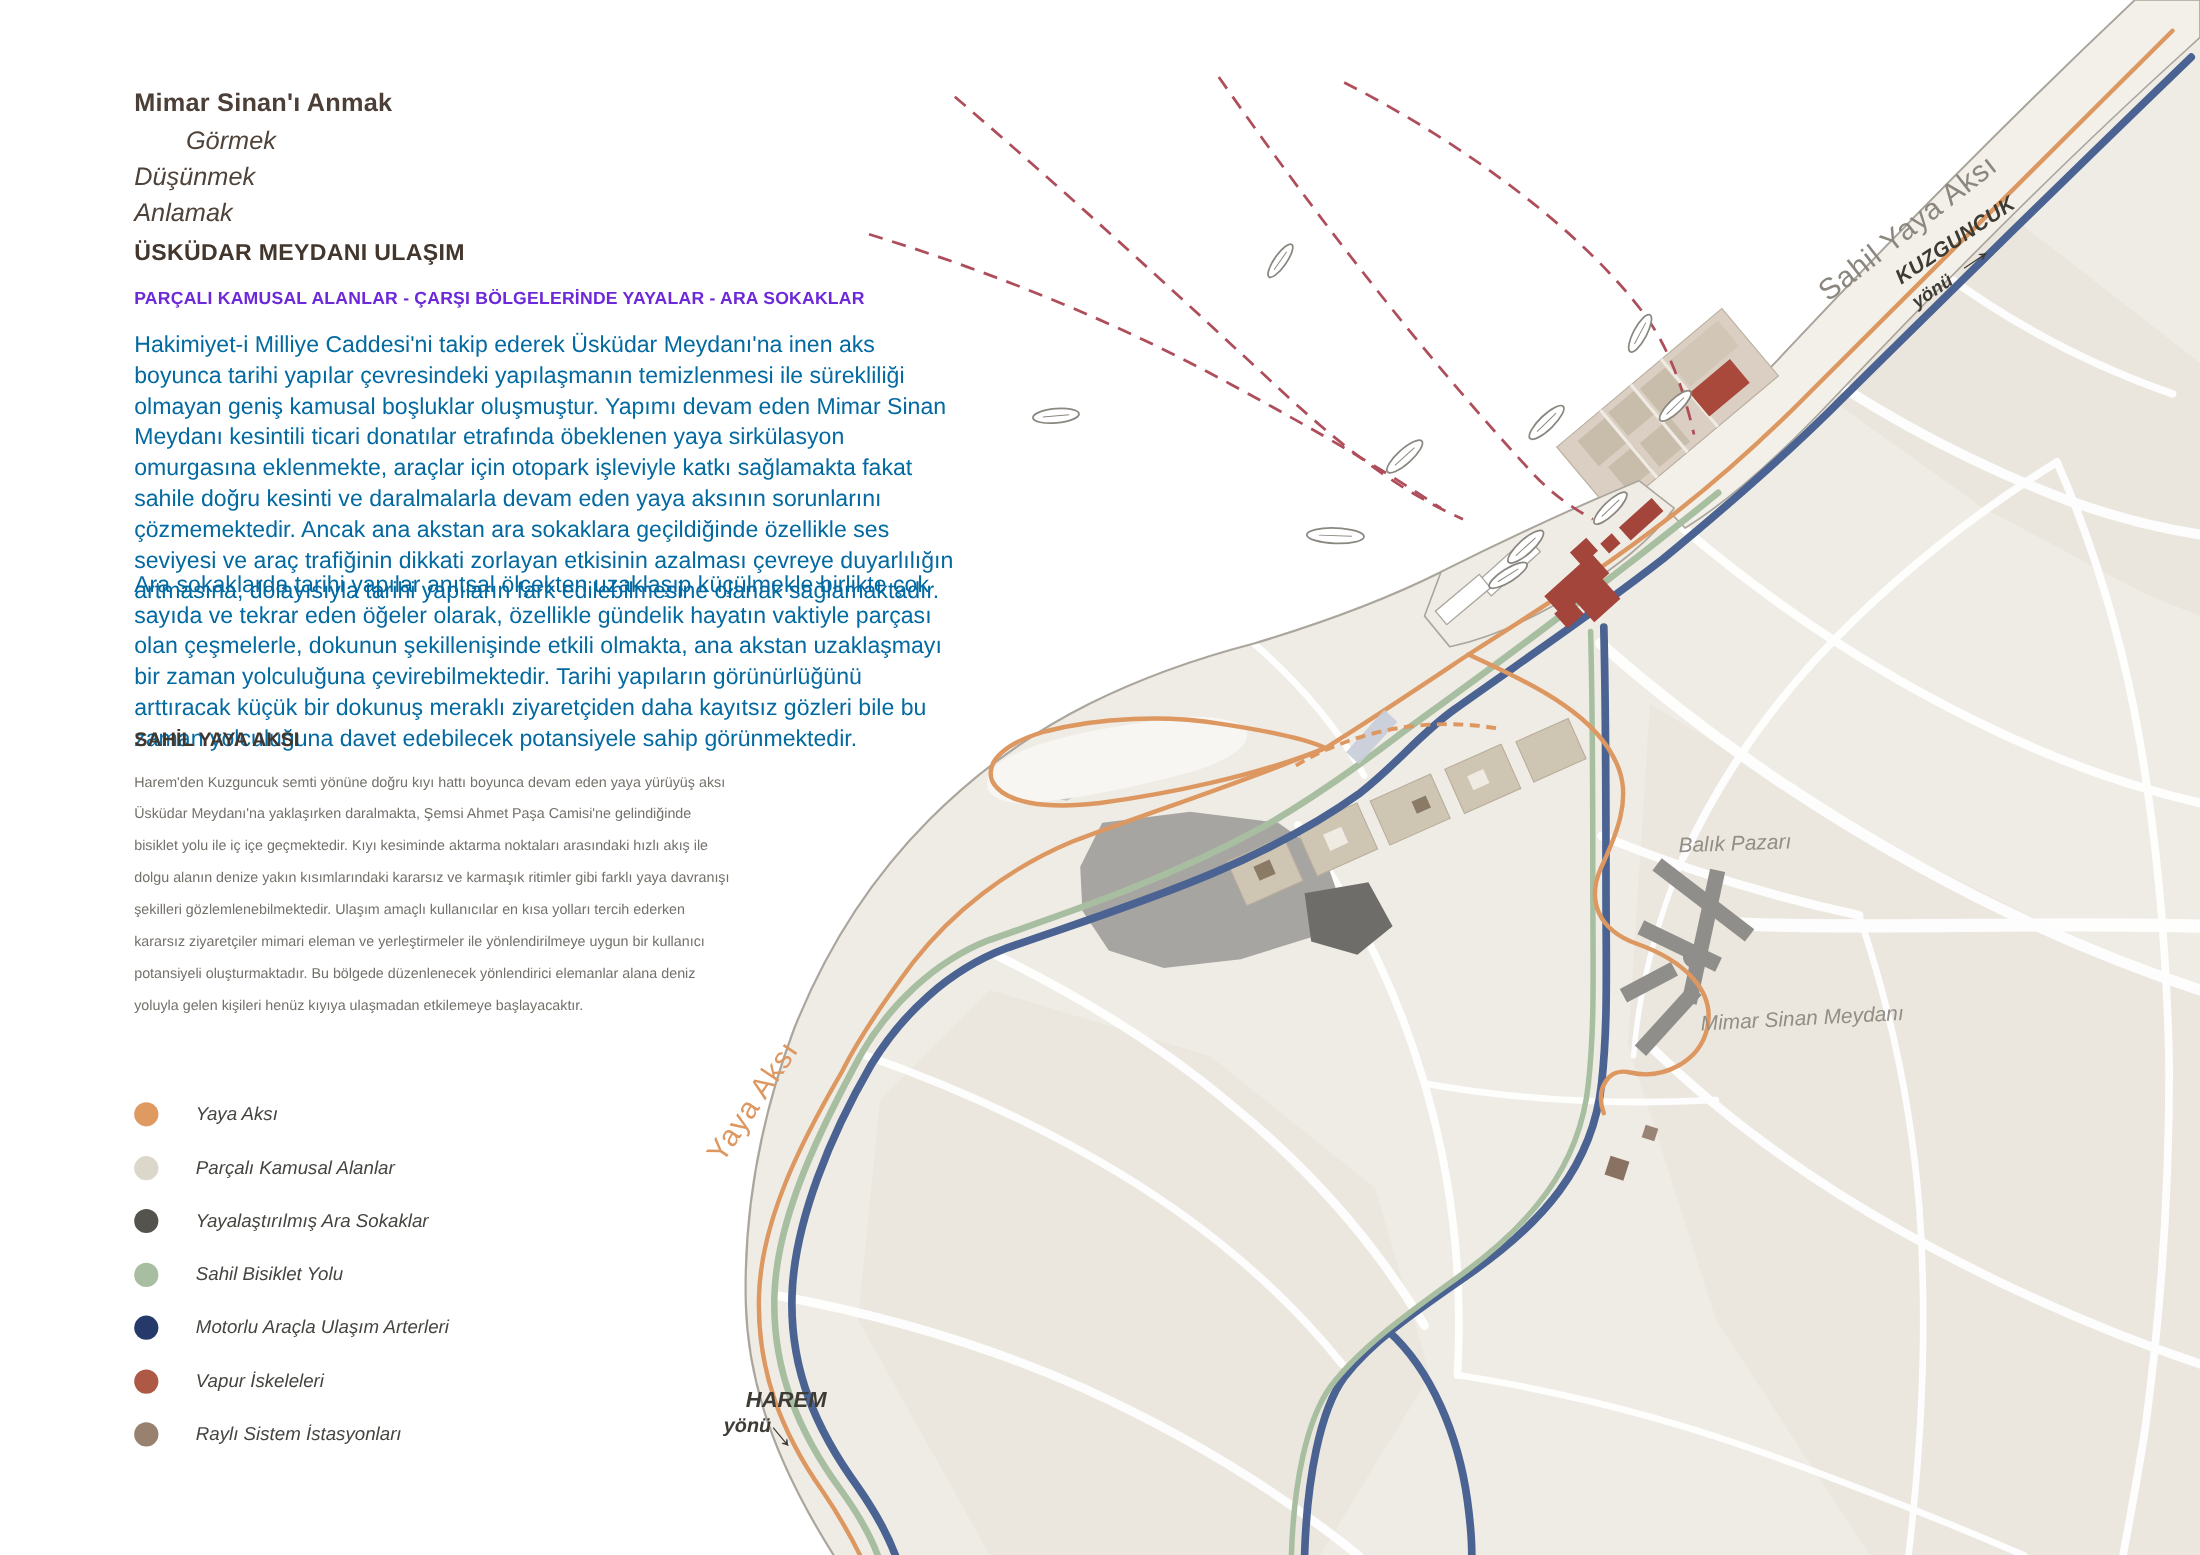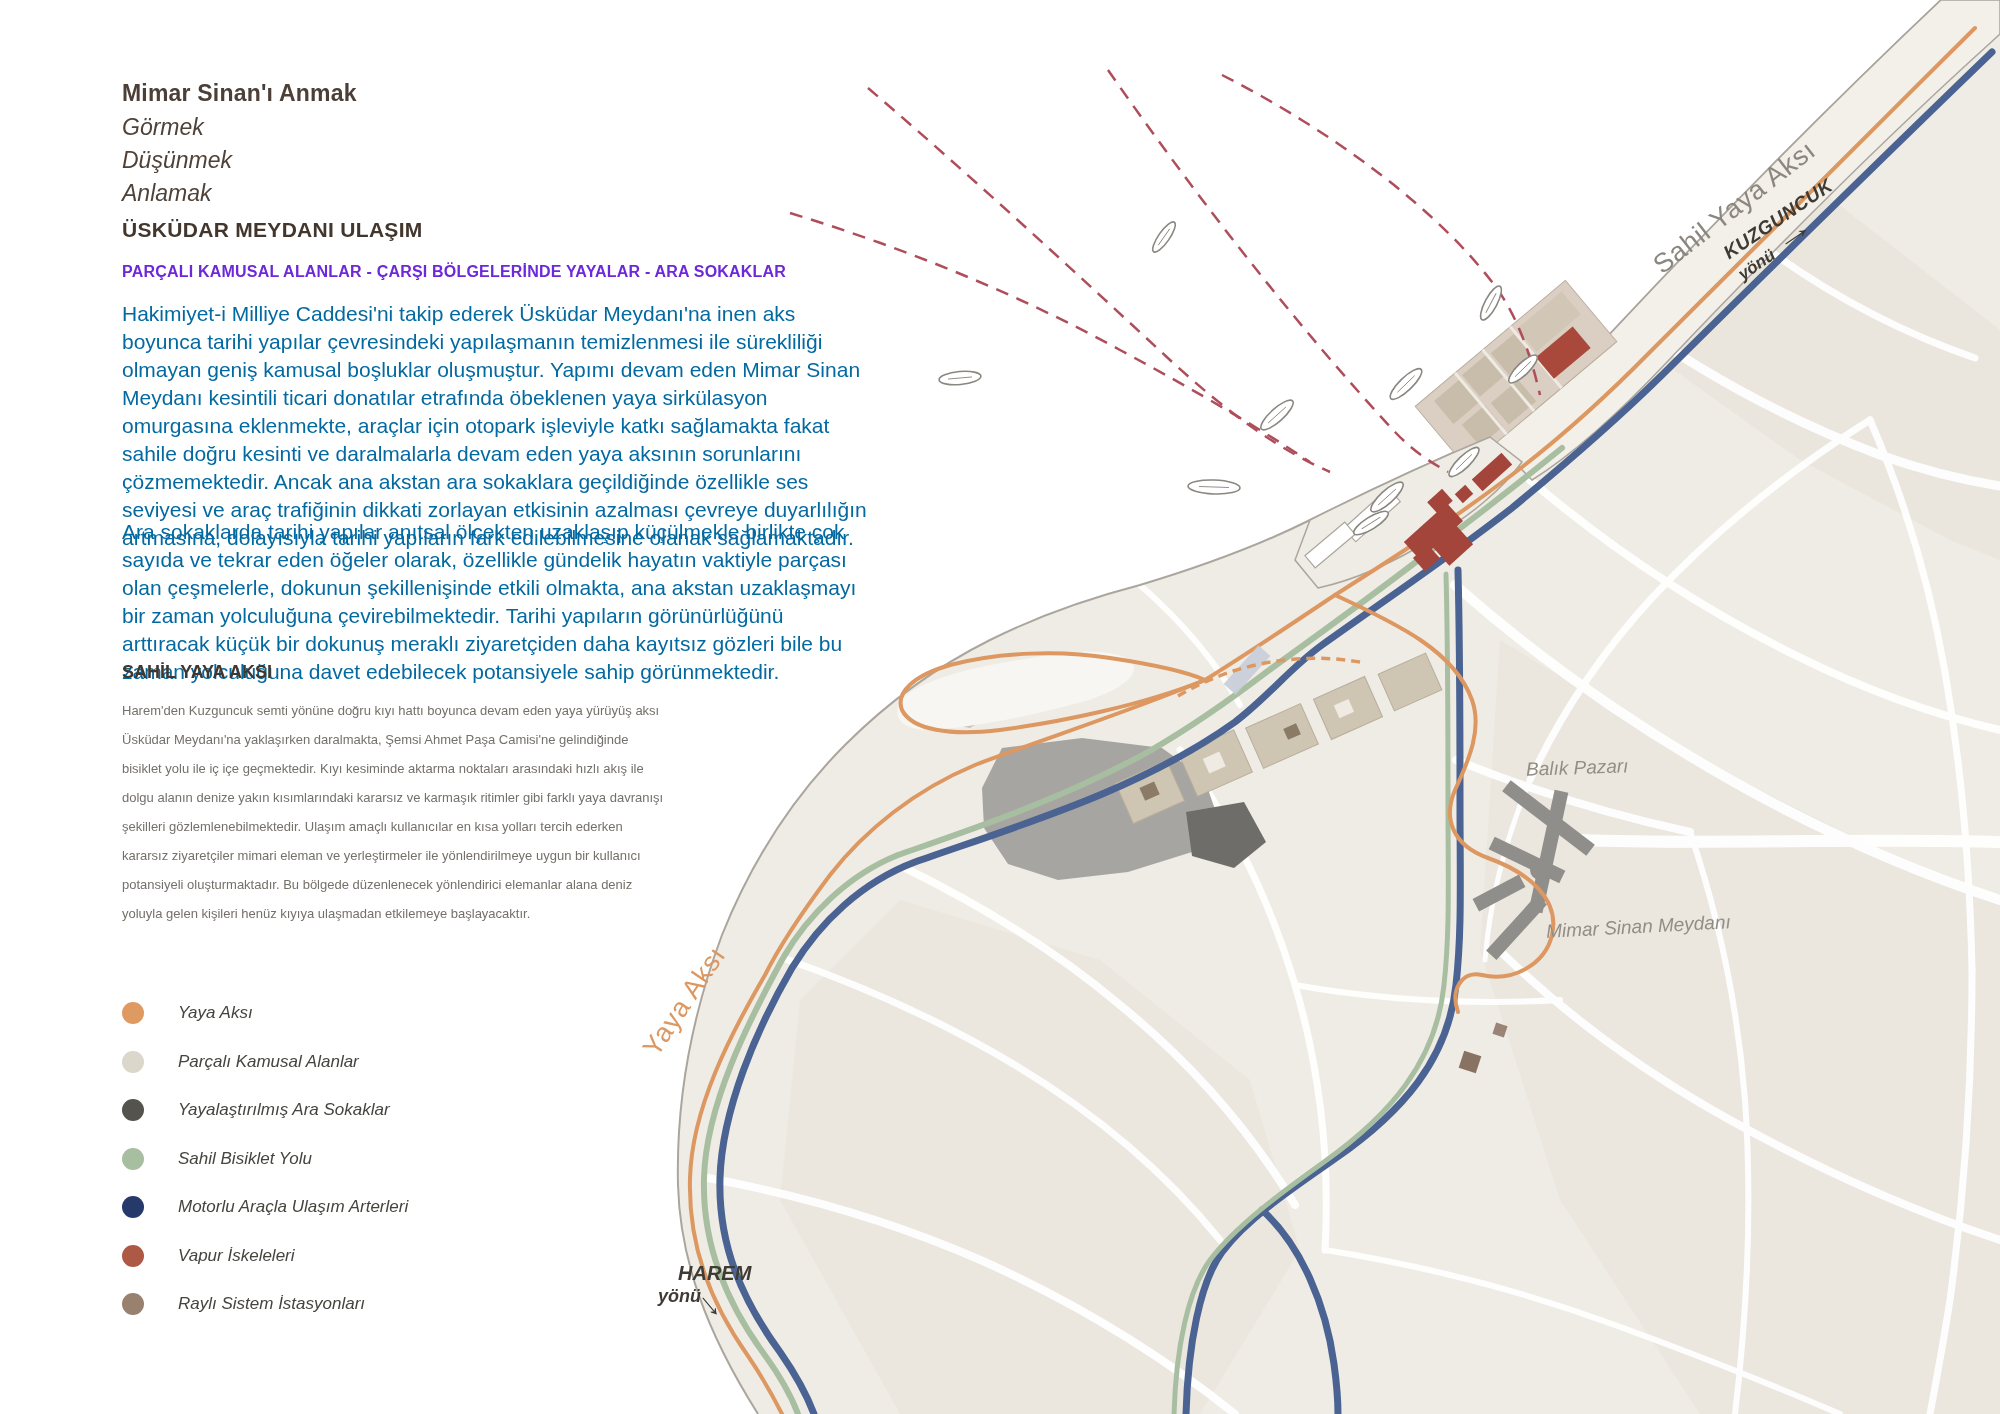--- a/index.html
+++ b/index.html
@@ -238,21 +238,21 @@
         <line x1="-11" y1="0" x2="11" y2="0" stroke-width="0.9"></line>
       </g>
     <g transform="translate(1164,237) rotate(-55)">
         <ellipse rx="18" ry="5.5"></ellipse>
         <line x1="-10" y1="0" x2="10" y2="0" stroke-width="0.9"></line>
       </g>
   </g>
 </svg>
 
 <div class="abs doc-title">Mimar Sinan'ı Anmak</div>
-<div class="abs doc-sub" style="top:114px;">Görmek</div>
+<div class="abs doc-sub" style="top:114px;margin-left:47px;">Görmek</div>
 <div class="abs doc-sub" style="top:147px;">Düşünmek</div>
 <div class="abs doc-sub" style="top:180px;">Anlamak</div>
 
 <div class="abs h1">ÜSKÜDAR MEYDANI ULAŞIM</div>
 <div class="abs h2">PARÇALI KAMUSAL ALANLAR - ÇARŞI BÖLGELERİNDE YAYALAR - ARA SOKAKLAR</div>
 <div class="abs body-par" style="top:300px;">Hakimiyet-i Milliye Caddesi'ni takip ederek Üsküdar Meydanı'na inen aks boyunca tarihi yapılar çevresindeki yapılaşmanın temizlenmesi ile sürekliliği olmayan geniş kamusal boşluklar oluşmuştur. Yapımı devam eden Mimar Sinan Meydanı kesintili ticari donatılar etrafında öbeklenen yaya sirkülasyon omurgasına eklenmekte, araçlar için otopark işleviyle katkı sağlamakta fakat sahile doğru kesinti ve daralmalarla devam eden yaya aksının sorunlarını çözmemektedir. Ancak ana akstan ara sokaklara geçildiğinde özellikle ses seviyesi ve araç trafiğinin dikkati zorlayan etkisinin azalması çevreye duyarlılığın artmasına, dolayısıyla tarihi yapıların fark edilebilmesine olanak sağlamaktadır.</div>
 <div class="abs body-par" style="top:518px;">Ara sokaklarda tarihi yapılar anıtsal ölçekten uzaklaşıp küçülmekle birlikte çok sayıda ve tekrar eden öğeler olarak, özellikle gündelik hayatın vaktiyle parçası olan çeşmelerle, dokunun şekillenişinde etkili olmakta, ana akstan uzaklaşmayı bir zaman yolculuğuna çevirebilmektedir. Tarihi yapıların görünürlüğünü arttıracak küçük bir dokunuş meraklı ziyaretçiden daha kayıtsız gözleri bile bu zaman yolculuğuna davet edebilecek potansiyele sahip görünmektedir.</div>
 
 <div class="abs h3">SAHİL YAYA AKSI</div>
 <div class="abs body-par2" style="top:696px;">Harem'den Kuzguncuk semti yönüne doğru kıyı hattı boyunca devam eden yaya yürüyüş aksı Üsküdar Meydanı'na yaklaşırken daralmakta, Şemsi Ahmet Paşa Camisi'ne gelindiğinde bisiklet yolu ile iç içe geçmektedir. Kıyı kesiminde aktarma noktaları arasındaki hızlı akış ile dolgu alanın denize yakın kısımlarındaki kararsız ve karmaşık ritimler gibi farklı yaya davranışı şekilleri gözlemlenebilmektedir. Ulaşım amaçlı kullanıcılar en kısa yolları tercih ederken kararsız ziyaretçiler mimari eleman ve yerleştirmeler ile yönlendirilmeye uygun bir kullanıcı potansiyeli oluşturmaktadır. Bu bölgede düzenlenecek yönlendirici elemanlar alana deniz yoluyla gelen kişileri henüz kıyıya ulaşmadan etkilemeye başlayacaktır.</div>

